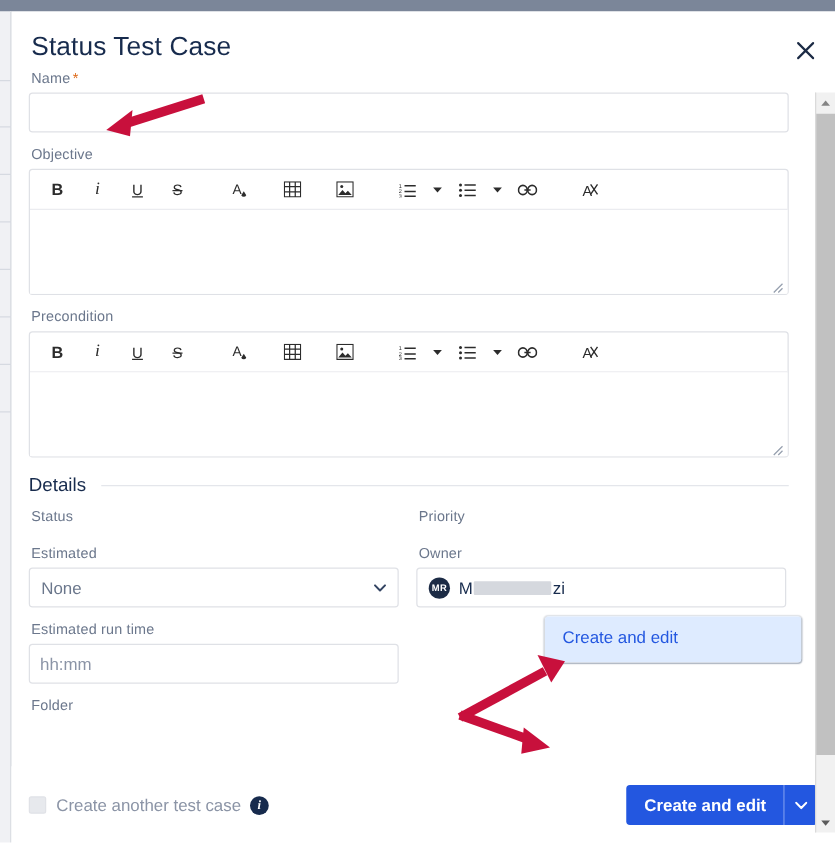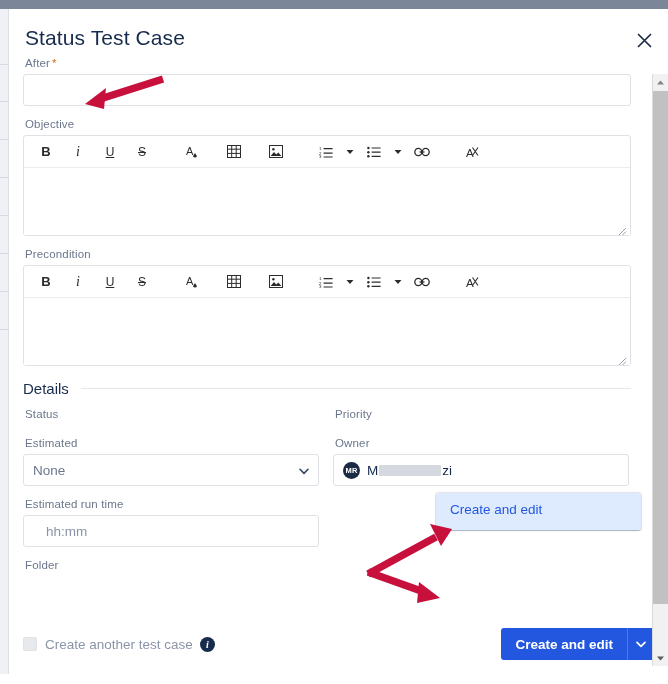--- a/index.html
+++ b/index.html
@@ -64,21 +64,21 @@
   }
 
   .field-label {
     font-size: 11.5px; color: #6b778c; margin: 0 0 5px 2px; letter-spacing: .15px;
   }
   .req { color: #de6a19; margin-left: 2px; }
 
   .text-input {
     width: 100%; height: 32px;
     border: 1px solid #dfe1e6; border-radius: 3px; background: #fff;
-    font-size: 13.5px; color: #172b4d; padding: 0 22px;
+    font-size: 13.5px; color: #172b4d; padding: 0 8px;
     font-family: "Liberation Sans", sans-serif;
   }
   .text-input::placeholder { color: #8b94a6; }
 
   .field-block { margin-bottom: 12px; }
 
   
   .rte {
     border: 1px solid #dfe1e6; border-radius: 3px; background: #fff;
   }
@@ -236,21 +236,21 @@
           <path d="M2.5 2.5 L14.5 14.5 M14.5 2.5 L2.5 14.5" stroke="#1c2b45" stroke-width="1.7" fill="none" stroke-linecap="round"></path>
         </svg>
       </div>
     </div>
 
     <div class="scroll-area">
       <div class="form">
 
         <div class="field-block">
           <div class="field-label">
-            <span>After</span><span class="req">*</span>
+            <span>Name</span><span class="req">*</span>
           </div>
           <input class="text-input" type="text" placeholder="" style="">
         </div>
 
         <div class="field-block">
           <div class="field-label">Objective</div>
           <div class="rte">
             <div class="rte-toolbar">
               <div class="tb-btn">
                   <b style="font-size:13px">B</b>

